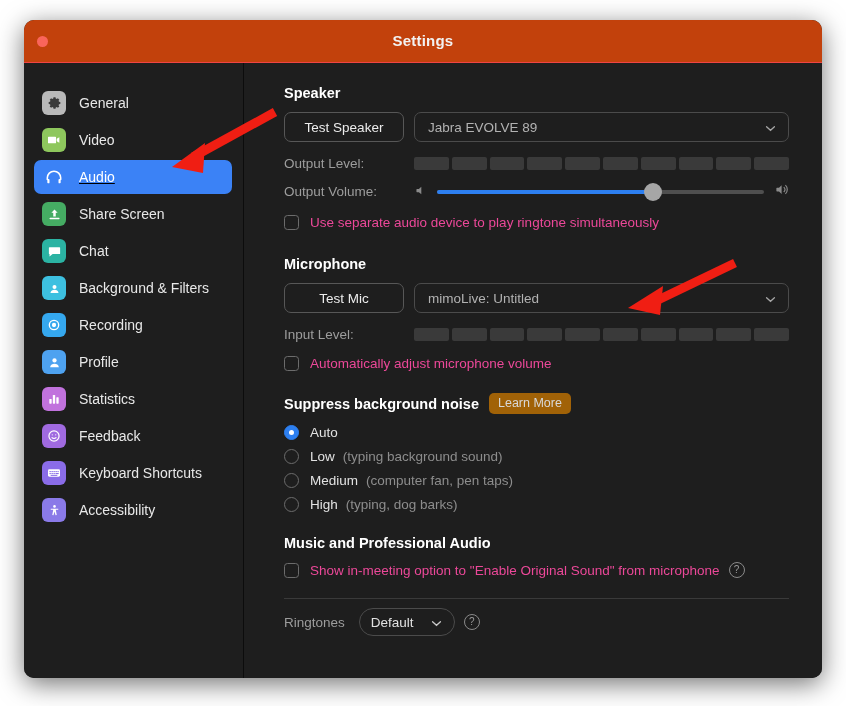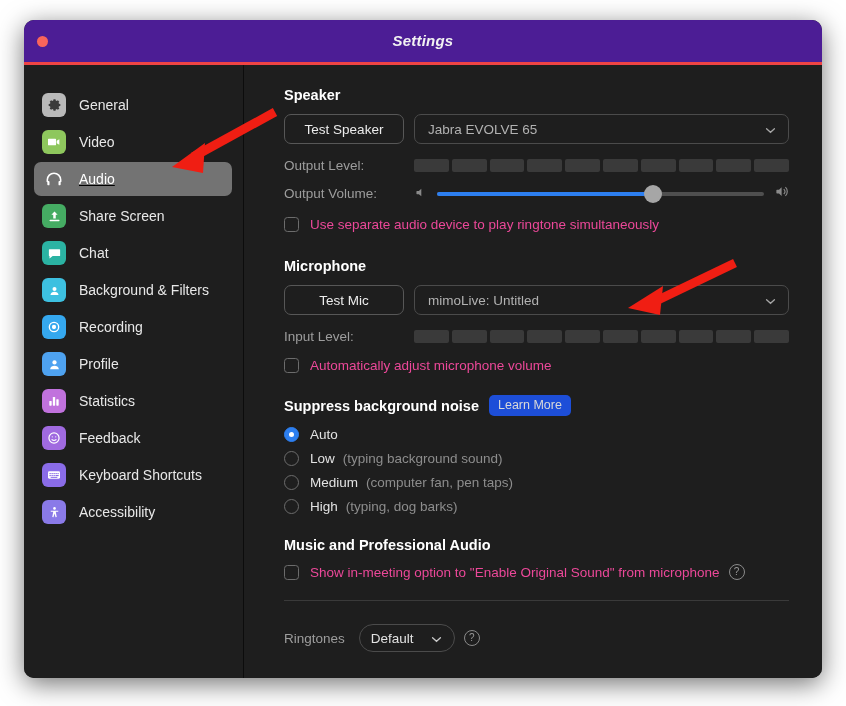--- a/index.html
+++ b/index.html
@@ -21,23 +21,22 @@
     background: #1e1e1e;
     border-radius: 10px;
     overflow: hidden;
     box-shadow: 0 6px 26px rgba(0,0,0,0.55);
   }
 
   
   #titlebar {
     position: relative;
     height: 42px;
-    background: #4c1d95;
-    border-bottom: 3px solid #ef4444;
-    font-style: italic;
+    background: #c2410c;
+    border-bottom: 1px solid #ef4444;
   }
   #close-dot {
     position: absolute;
     left: 13px;
     top: 16px;
     width: 11px;
     height: 11px;
     border-radius: 50%;
     background: #f9655b;
   }
@@ -68,21 +67,21 @@
   }
   .nav-item {
     display: flex;
     align-items: center;
     height: 34px;
     margin: 3px 11px 3px 10px;
     padding-left: 8px;
     border-radius: 7px;
     cursor: pointer;
   }
-  .nav-item.active { background: #737373; text-decoration: underline; }
+  .nav-item.active { background: #3b82f6; text-decoration: underline; }
   .nav-label {
     margin-left: 13px;
     color: #e8e8e8;
     font-size: 14px;
     white-space: nowrap;
   }
   .nav-item.active .nav-label { color: #ffffff; }
   .nav-icon {
     width: 24px; height: 24px;
     border-radius: 6px;
@@ -219,21 +218,21 @@
     cursor: pointer;
   }
   .cbox-label {
     margin-left: 11px;
     color: #ec4899;
     font-size: 13.5px;
   }
 
   .learn-more {
     margin-left: 10px;
-    background: #1d4ed8;
+    background: #a16207;
     border-radius: 5px;
     color: #d9d9d9;
     font-size: 12.5px;
     font-weight: normal;
     padding: 3px 9px 4px 9px;
     cursor: pointer;
     display: inline-block;
   }
 
   .radio-row {
@@ -288,21 +287,21 @@
 
   .divider {
     height: 1px;
     background: #3a3a3a;
     margin: 20px 0 0 0;
   }
 
   .ringtone-row {
     display: flex;
     align-items: center;
-    margin-top: 23px;
+    margin-top: 9px;
   }
   .ringtone-label { color: #9d9d9d; font-size: 13.5px; }
   .ringtone-select {
     margin-left: 14px;
     position: relative;
     width: 96px;
     height: 28px;
     border: 1px solid #4b4b4b;
     border-radius: 14px;
     display: flex;
@@ -469,21 +468,21 @@
 
     </div>
 
     <div id="main">
 
       <div class="section-title">Speaker</div>
 
       <div class="row">
         <button class="btn-outline">Test Speaker</button>
         <div class="select-box">
-          <span class="select-value">Jabra EVOLVE 65</span>
+          <span class="select-value">Jabra EVOLVE 89</span>
           <span class="chev">
             <svg width="11" height="7" viewBox="0 0 12 8" fill="none" stroke="#a6a6a6" stroke-width="1.5" stroke-linecap="round">
                 <path d="M1.5 2l4.5 4 4.5-4"></path>
               </svg>
           </span>
         </div>
       </div>
 
       <div class="row" style="margin-top:14px">
         <span class="label-col">Output Level:</span>

